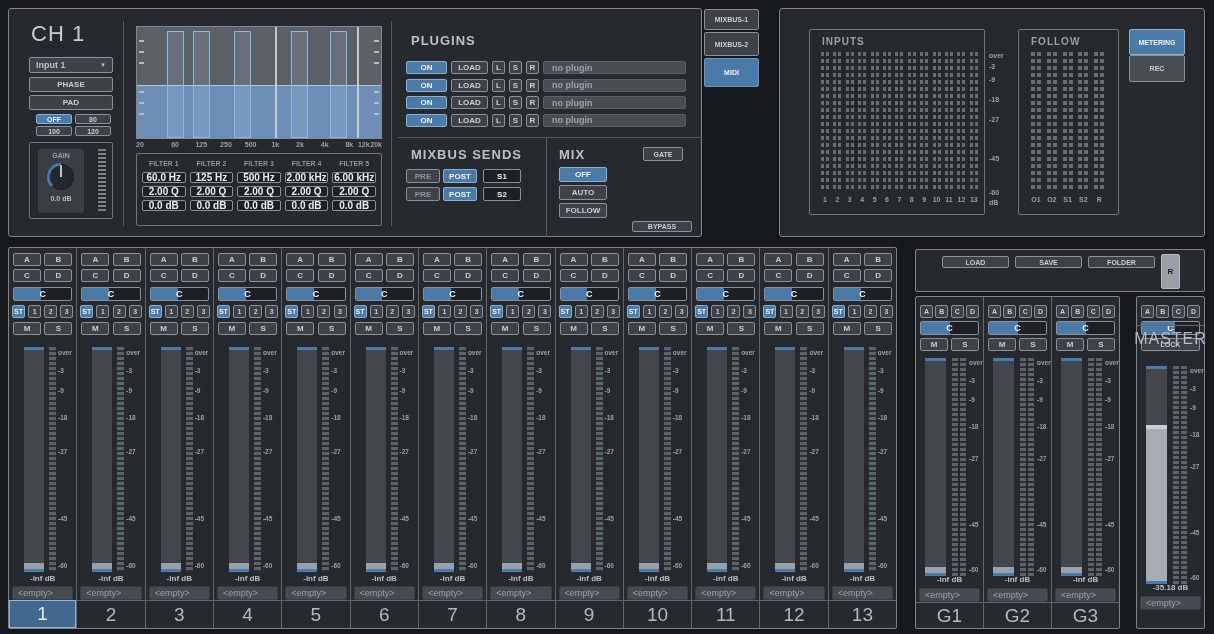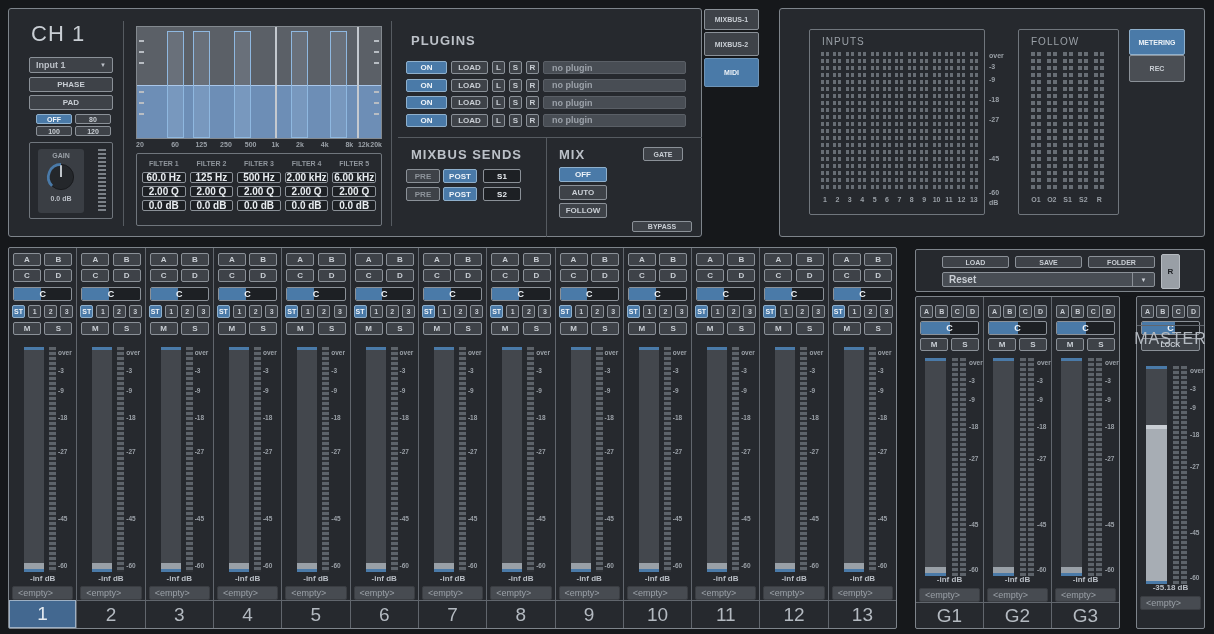--- a/index.html
+++ b/index.html
@@ -61,21 +61,21 @@
   .send-row { position:absolute; height:14px; display:flex; }
   .mix-btn { position:absolute; left:550px; width:48px; height:15px; font-size:8px; }
 
   
   .side-tab { position:absolute; left:704px; width:55px; background:#3e4248; border:1px solid #8b9198;
     display:flex; align-items:center; justify-content:center; font-size:7px; font-weight:bold;
     color:#c9ced4; border-radius:2px; }
   .side-tab.blue { background:#4a7aa8; border-color:#6f95b8; color:#eef3f8; }
 
   
-  .m-title { position:absolute; font-size:10px; font-weight:normal; letter-spacing:1px; color:#9aa0a7; }
+  .m-title { position:absolute; font-size:10px; font-weight:bold; letter-spacing:1px; color:#9aa0a7; }
   .mcol { position:absolute; display:flex; flex-direction:column; align-items:center; }
   .mpair { display:flex; gap:2px; }
   .mbar { width:3px; background:repeating-linear-gradient(180deg,#676d74 0 4px, transparent 4px 7px); }
   .mnum { font-size:7px; font-weight:bold; color:#9aa0a7; margin-top:4px; white-space:nowrap; }
   .scale-lbl { position:absolute; font-size:7px; font-weight:bold; color:#9aa0a7; }
 
   
   #strip-bank { position:absolute; left:8px; top:247px; width:889px; height:382px;
     background:#26292e; border:1px solid #7e848b; border-radius:2px; display:flex; }
   .strip { position:relative; flex:1; border-right:1px solid #61666d; }
@@ -986,24 +986,20 @@
       <div class="level">-inf dB</div>
       <div class="namefield">&lt;empty&gt;</div>
       <div class="numcell">13</div>
     </div>
   </div>
 
 <div id="preset-box">
   <div class="btn" style="left:26px;">LOAD</div>
   <div class="btn" style="left:99px;">SAVE</div>
   <div class="btn" style="left:172px;">FOLDER</div>
-  <div id="preset-select">
-    <span>Reset</span>
-    <span id="preset-caret">▼</span>
-  </div>
   <div id="r-btn">R</div>
 </div>
 <div id="group-bank">
     <div class="strip gz">
       <div class="r4 r-abcd">
         <div class="btn">A</div>
         <div class="btn">B</div>
         <div class="btn">C</div>
         <div class="btn">D</div>
       </div>

